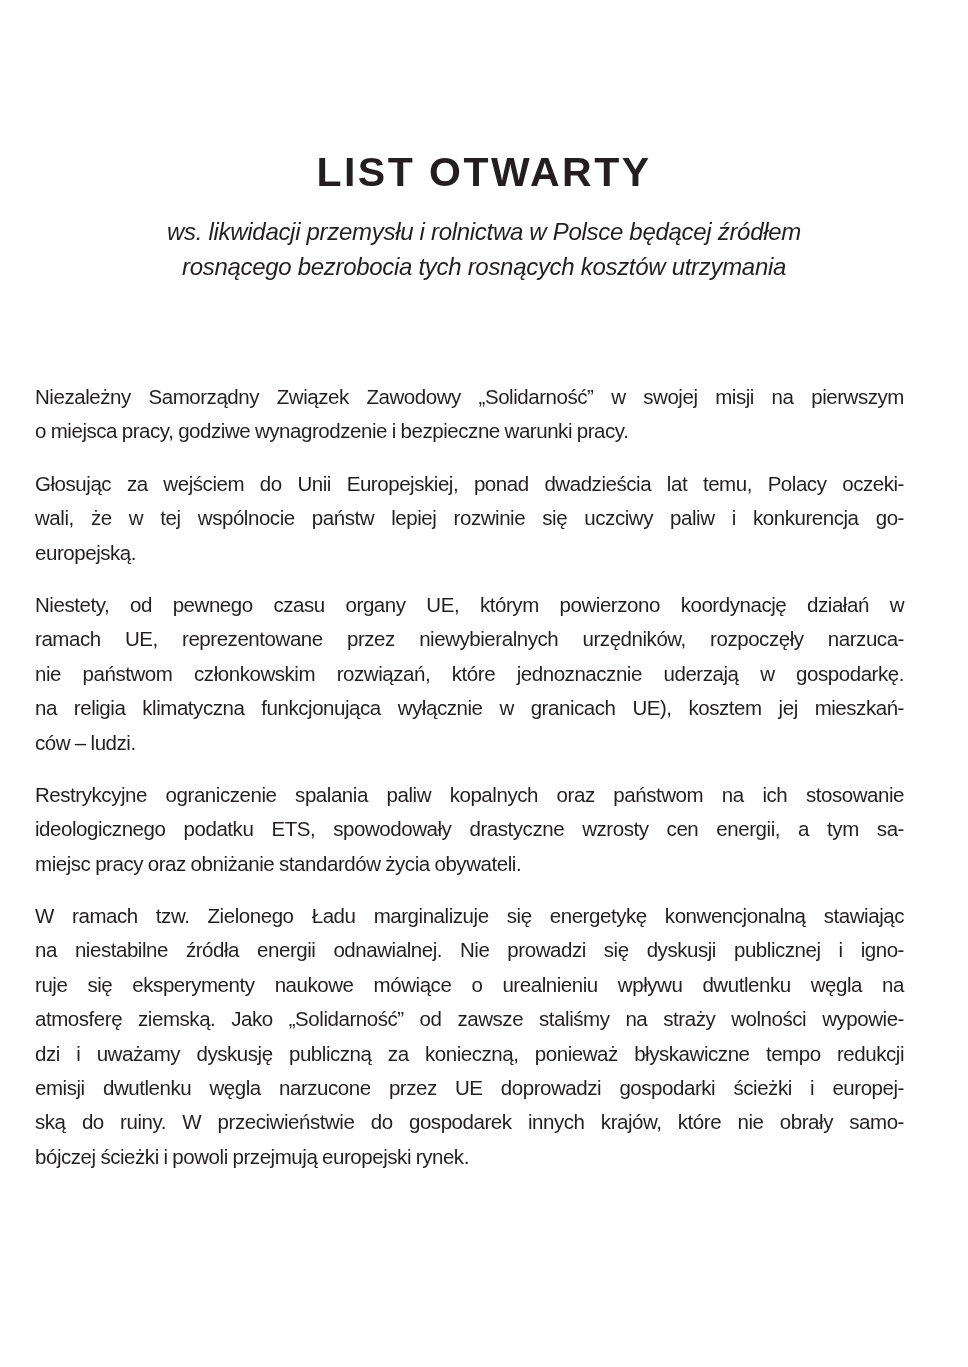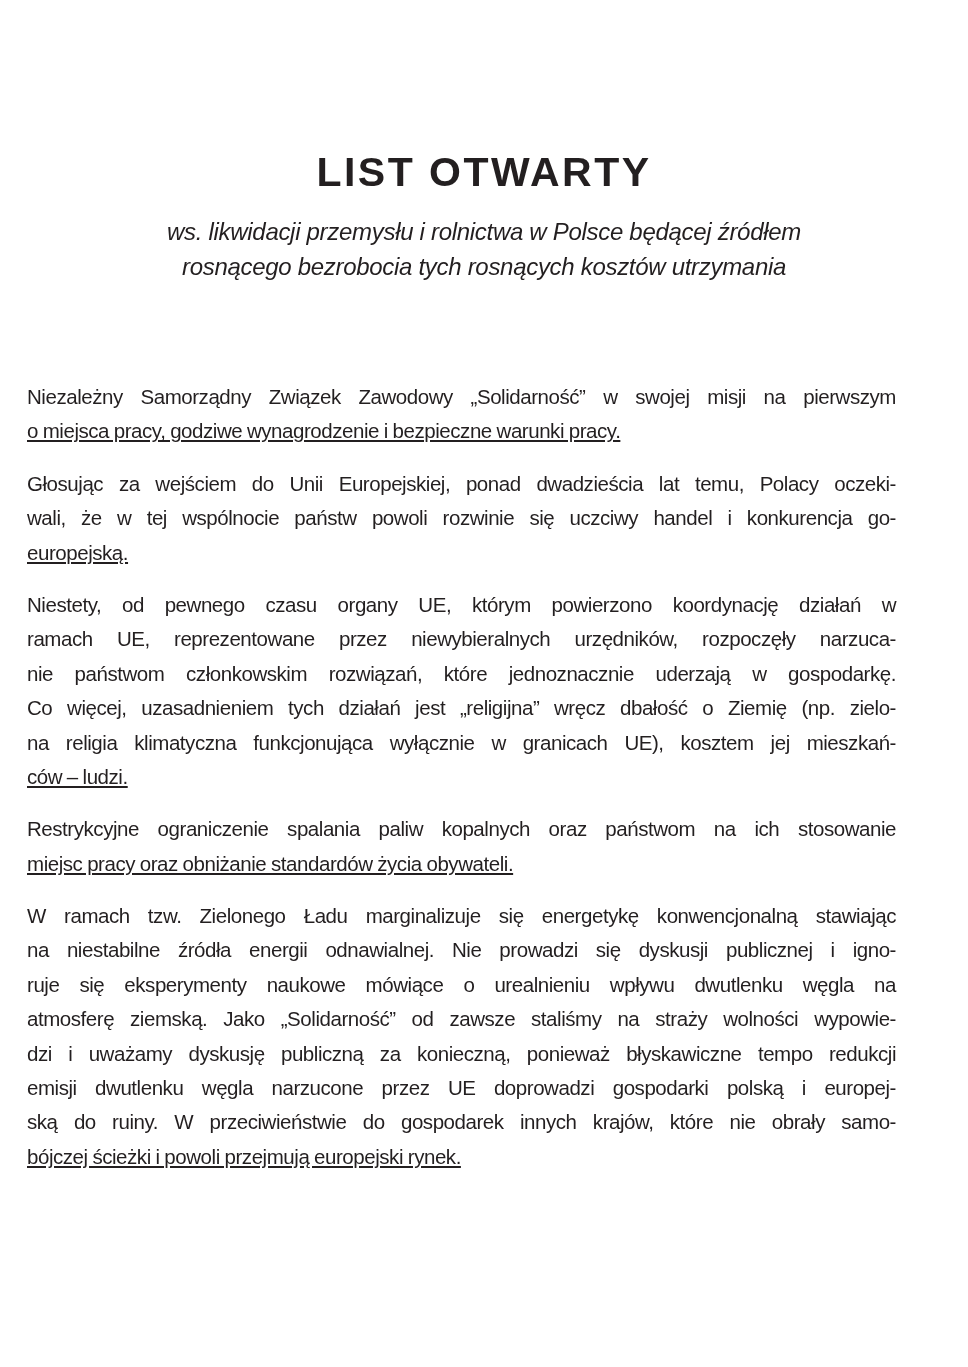--- a/index.html
+++ b/index.html
@@ -42,41 +42,40 @@
       font-style: italic;
       font-size: 24px;
       line-height: 35px;
       margin: 0;
       letter-spacing: -0.3px;
     }
     .subtitle .sub-line { display: block; font-style: italic; }
     .body {
       position: absolute;
       top: 380px;
-      left: 27px;
+      left: 35px;
       width: 869px;
     }
     .para {
       margin: 0 0 18px 0;
       font-size: 20.5px;
       line-height: 34.4px;
       letter-spacing: -0.45px;
       word-spacing: -0.5px;
     }
     .line {
       display: block;
       text-align: justify;
       text-align-last: justify;
       white-space: nowrap;
       height: 34.4px;
       overflow: visible;
     }
     .line.last {
       text-align-last: left;
-      text-decoration: underline;
     }
   </style>
 </head>
 <body>
 
 <div class="page">
 
   <h1 class="title">LIST OTWARTY</h1>
 
   <p class="subtitle">
@@ -86,43 +85,43 @@
 
   <div class="body">
 
     <p class="para">
       <span class="line">Niezależny Samorządny Związek Zawodowy „Solidarność” w swojej misji na pierwszym</span>
       <span class="line last">o miejsca pracy, godziwe wynagrodzenie i bezpieczne warunki pracy.</span>
     </p>
 
     <p class="para">
       <span class="line">Głosując za wejściem do Unii Europejskiej, ponad dwadzieścia lat temu, Polacy oczeki-</span>
-      <span class="line">wali, że w tej wspólnocie państw powoli rozwinie się uczciwy handel i konkurencja go-</span>
+      <span class="line">wali, że w tej wspólnocie państw lepiej rozwinie się uczciwy paliw i konkurencja go-</span>
       <span class="line last">europejską.</span>
     </p>
 
     <p class="para">
       <span class="line">Niestety, od pewnego czasu organy UE, którym powierzono koordynację działań w</span>
       <span class="line">ramach UE, reprezentowane przez niewybieralnych urzędników, rozpoczęły narzuca-</span>
       <span class="line">nie państwom członkowskim rozwiązań, które jednoznacznie uderzają w gospodarkę.</span>
-      <span class="line">Co więcej, uzasadnieniem tych działań jest „religijna” wręcz dbałość o Ziemię (np. zielo-</span>
       <span class="line">na religia klimatyczna funkcjonująca wyłącznie w granicach UE), kosztem jej mieszkań-</span>
       <span class="line last">ców – ludzi.</span>
     </p>
 
     <p class="para">
       <span class="line">Restrykcyjne ograniczenie spalania paliw kopalnych oraz państwom na ich stosowanie</span>
+      <span class="line">ideologicznego podatku ETS, spowodowały drastyczne wzrosty cen energii, a tym sa-</span>
       <span class="line last">miejsc pracy oraz obniżanie standardów życia obywateli.</span>
     </p>
 
     <p class="para">
       <span class="line">W ramach tzw. Zielonego Ładu marginalizuje się energetykę konwencjonalną stawiając</span>
       <span class="line">na niestabilne źródła energii odnawialnej. Nie prowadzi się dyskusji publicznej i igno-</span>
       <span class="line">ruje się eksperymenty naukowe mówiące o urealnieniu wpływu dwutlenku węgla na</span>
       <span class="line">atmosferę ziemską. Jako „Solidarność” od zawsze staliśmy na straży wolności wypowie-</span>
       <span class="line">dzi i uważamy dyskusję publiczną za konieczną, ponieważ błyskawiczne tempo redukcji</span>
-      <span class="line">emisji dwutlenku węgla narzucone przez UE doprowadzi gospodarki polską i europej-</span>
+      <span class="line">emisji dwutlenku węgla narzucone przez UE doprowadzi gospodarki ścieżki i europej-</span>
       <span class="line">ską do ruiny. W przeciwieństwie do gospodarek innych krajów, które nie obrały samo-</span>
       <span class="line last">bójczej ścieżki i powoli przejmują europejski rynek.</span>
     </p>
 
   </div>
 </div>
 
 </body></html>

